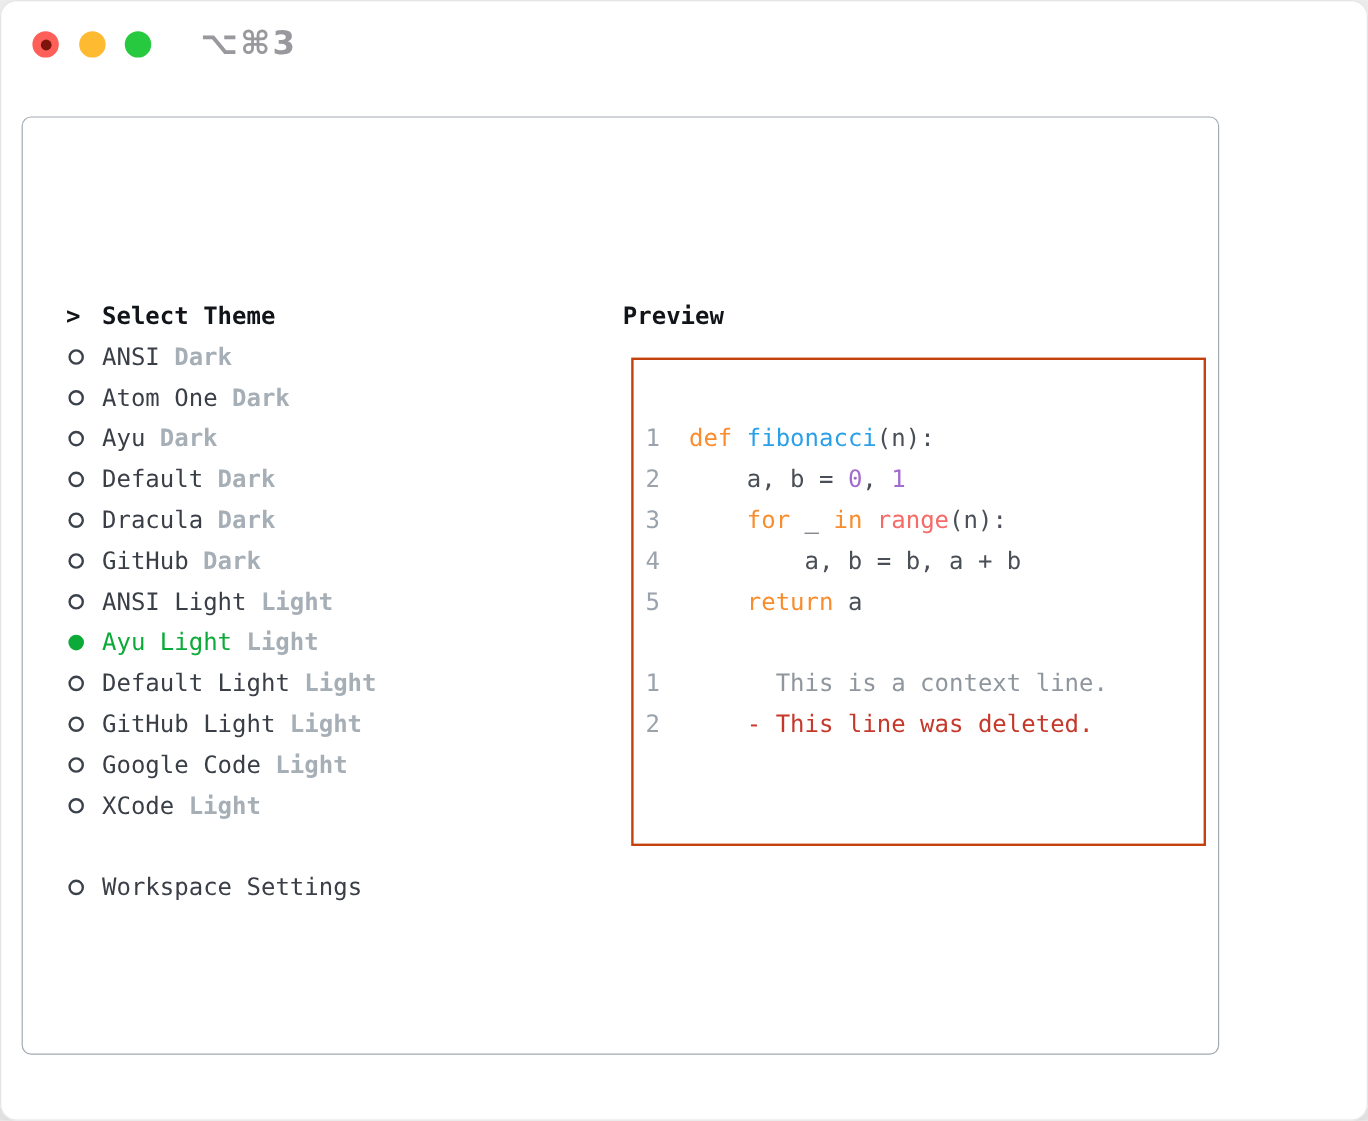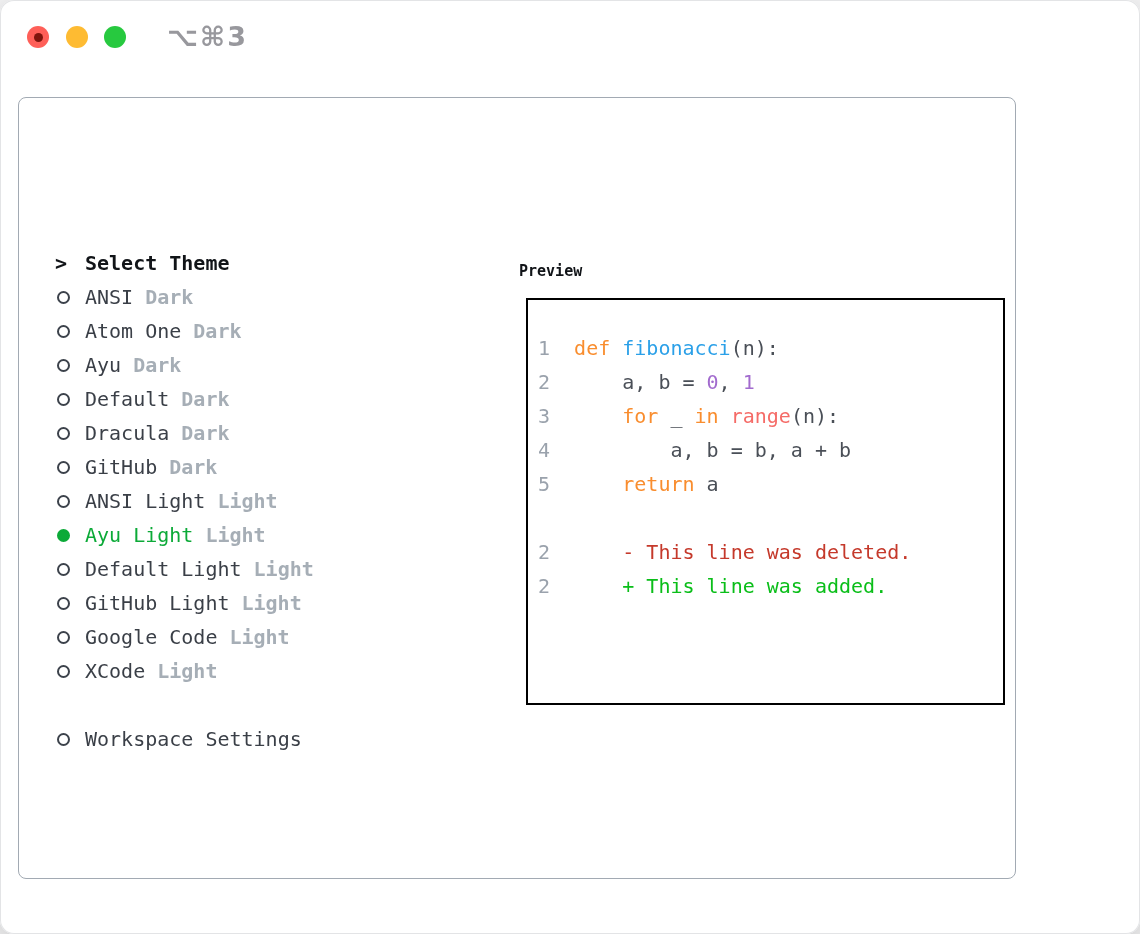--- a/index.html
+++ b/index.html
@@ -45,25 +45,25 @@
   .name.sel{color:var(--accent-green);}
   .variant{color:var(--variant-gray);margin-left:12px;font-weight:bold;}
   .heading{font-weight:bold;color:var(--heading-black);}
   .subheading{font-weight:600;color:var(--heading-black);}
   .apply-block{position:absolute;left:36px;top:624px;}
   .hint{
     position:absolute;left:35px;top:760px;
     font-size:20px;line-height:34px;color:var(--hint-gray);white-space:pre;
   }
   
-  .preview-title{position:absolute;left:500px;top:148px;height:34px;display:flex;align-items:flex-end;font-size:15px;}
+  .preview-title{position:absolute;left:500px;top:148px;height:34px;display:flex;align-items:center;font-size:20px;}
   .preview-box{
     position:absolute;left:507px;top:200px;width:479px;height:407px;
-    border:2px solid #000000;box-sizing:border-box;background:#fff;
-    padding:31px 0 0 10px;overflow:hidden;
+    border:2px solid #c2410c;box-sizing:border-box;background:#fff;
+    padding:48px 0 0 10px;overflow:hidden;
   }
   .codeline{font-size:20px;line-height:34px;white-space:pre;color:var(--plain-code);}
   .ln{display:inline-block;width:1ch;margin-right:2ch;color:var(--line-number);}
   .tk-pl{color:var(--plain-code);}
   .tk-kw{color:var(--keyword-orange);}
   .tk-fn{color:var(--function-blue);}
   .tk-nm{color:var(--number-purple);}
   .tk-sp{color:var(--special-coral);}
   .tk-ctx{color:var(--context-gray);}
   .tk-del{color:var(--deleted-red);}
@@ -194,19 +194,19 @@
       <span class="heading">Preview</span>
     </div>
     <div class="preview-box">
       <div>
           <div class="codeline"><span class="ln">1</span><span class="tk-kw">def</span><span class="tk-pl"> </span><span class="tk-fn">fibonacci</span><span class="tk-pl">(n):</span></div>
           <div class="codeline"><span class="ln">2</span><span class="tk-pl">    a, b = </span><span class="tk-nm">0</span><span class="tk-pl">, </span><span class="tk-nm">1</span></div>
           <div class="codeline"><span class="ln">3</span><span class="tk-pl">    </span><span class="tk-kw">for</span><span class="tk-pl"> _ </span><span class="tk-kw">in</span><span class="tk-pl"> </span><span class="tk-sp">range</span><span class="tk-pl">(n):</span></div>
           <div class="codeline"><span class="ln">4</span><span class="tk-pl">        a, b = b, a + b</span></div>
           <div class="codeline"><span class="ln">5</span><span class="tk-pl">    </span><span class="tk-kw">return</span><span class="tk-pl"> a</span></div>
           <div class="codeline">&nbsp;</div>
+          <div class="codeline"><span class="ln">1</span><span class="tk-ctx">      This is a context line.</span></div>
           <div class="codeline"><span class="ln">2</span><span class="tk-del">    - This line was deleted.</span></div>
-          <div class="codeline"><span class="ln">2</span><span class="tk-add">    + This line was added.</span></div>
         </div>
     </div>
 
   </div>
 </div>
 
 </body></html>

